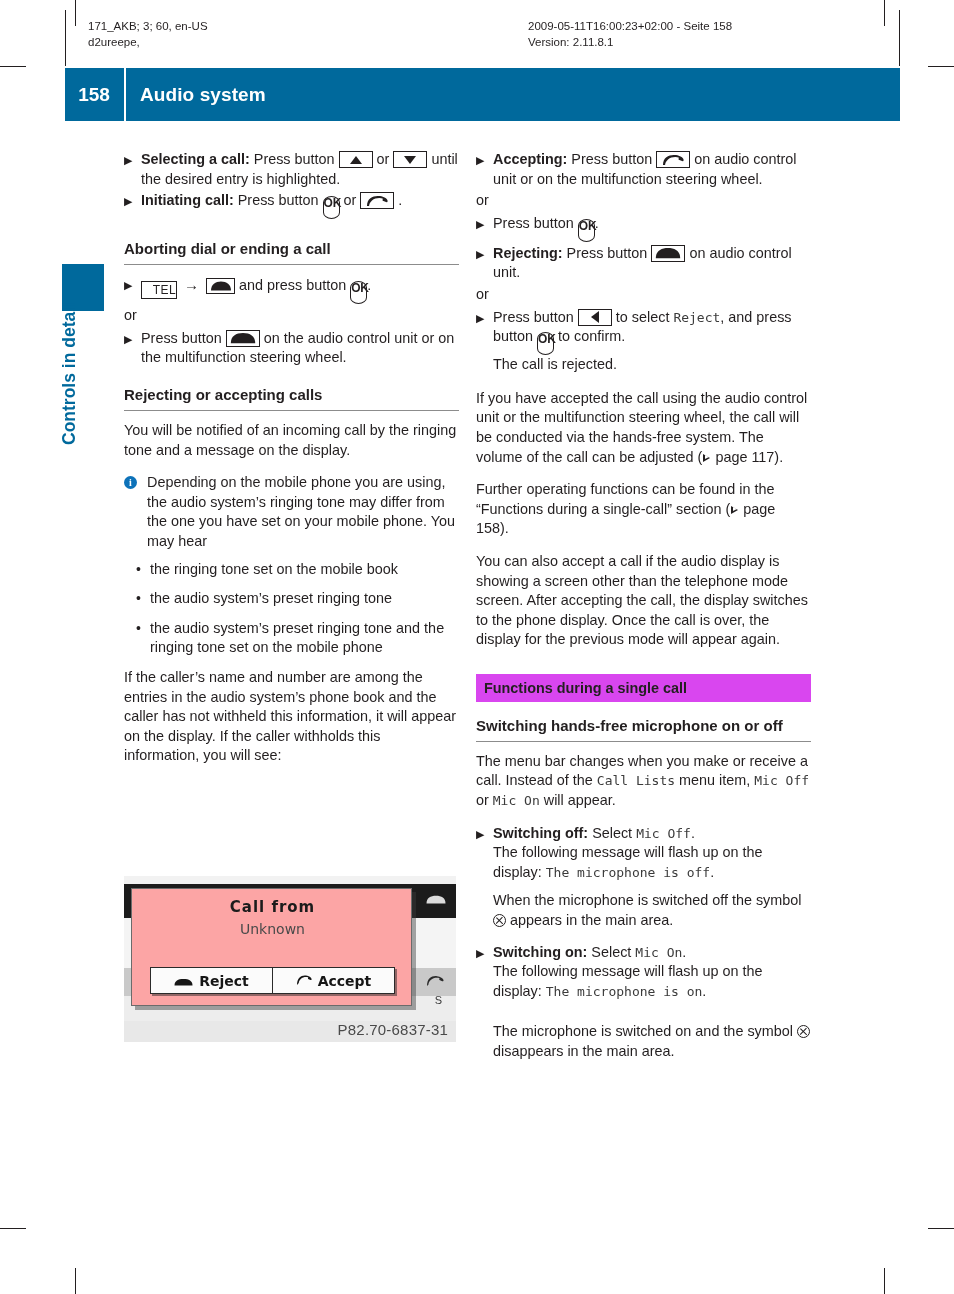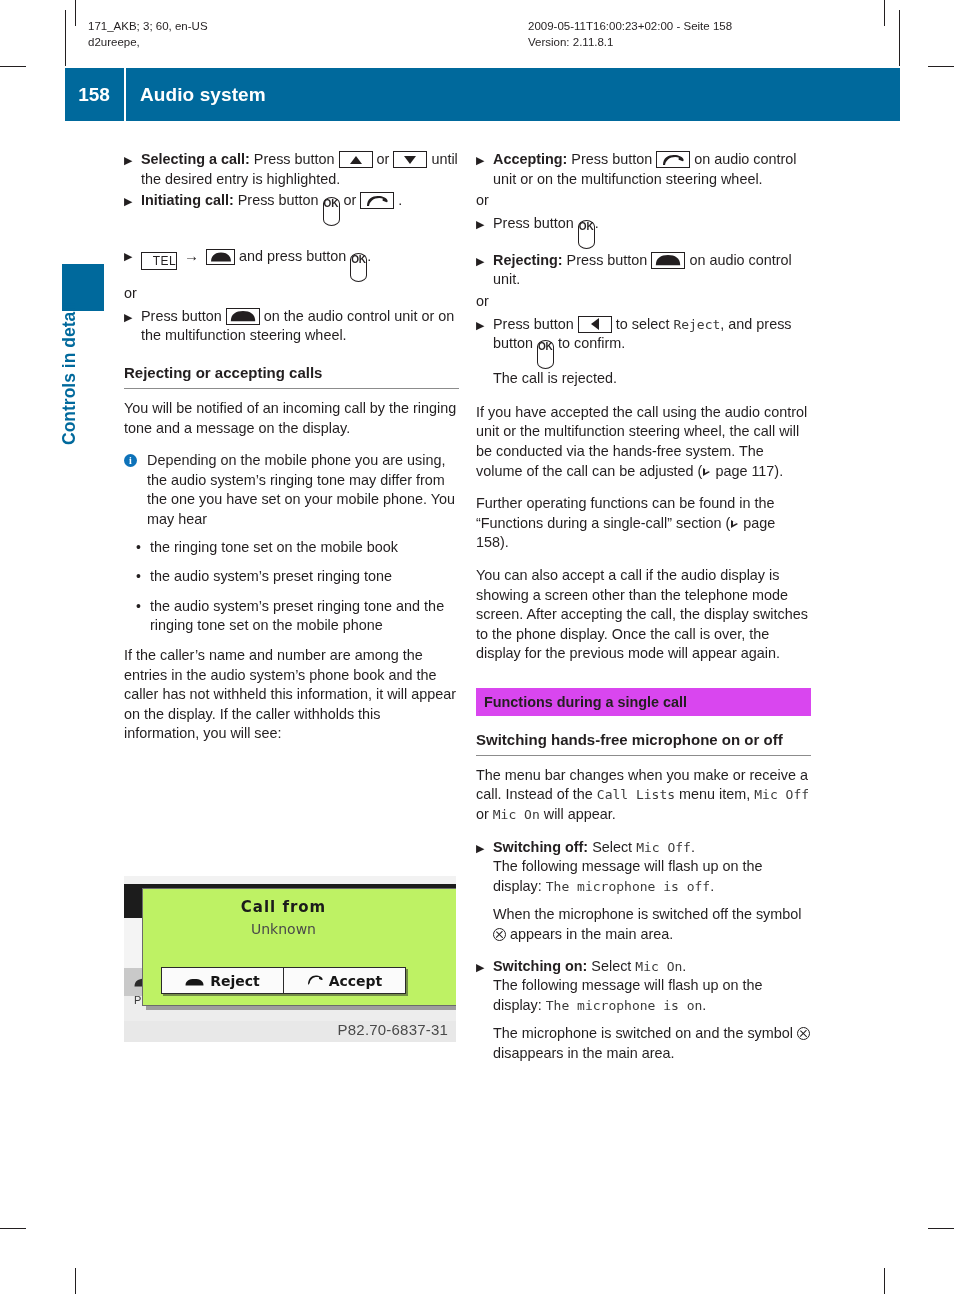--- a/index.html
+++ b/index.html
@@ -213,26 +213,27 @@
   .pict-ph svg { position: absolute; left: 50%; top: 50%; transform: translate(-50%,-50%); }
 
   .pict-ph-sm {
     width: 29px; height: 16px;
     position: relative;
   }
   .pict-ph-sm svg { position: absolute; left: 50%; top: 50%; transform: translate(-50%,-50%); }
 
   .ok-btn {
     display: inline-block;
-    width: 17px; height: 29px;
+    width: 17px; height: 23px;
     border: 1.3px solid #231f20;
     border-radius: 9px / 7px;
-    font-size: 10px;
+    font-size: 12px;
     font-weight: bold;
     line-height: 12px;
+    text-align: center;
     vertical-align: -2px;
     box-sizing: border-box;
     letter-spacing: -0.2px;
   }
 
   .xsym {
     display: inline-block;
     width: 13px; height: 13px;
     border: 1.3px solid #231f20;
     border-radius: 50%;
@@ -326,23 +327,23 @@
   .fig-mb-icon { position: absolute; top: 97px; color: #2b2b2b; }
   .fig-mb-label {
     position: absolute; top: 118px;
     font-size: 11px; color: #3a3a3a;
     font-family: "Liberation Sans", sans-serif;
   }
   .fig-topicon { position: absolute; top: 14px; }
 
   .dialog {
     position: absolute;
-    left: 18px; top: 12px;
-    width: 325px; height: 118px;
-    background: #bef264;
+    left: 7px; top: 12px;
+    width: 281px; height: 118px;
+    background: #fca5a5;
     border: 1.5px solid #6b6b6b;
     box-shadow: 4px 4px 0 rgba(60,60,60,0.45);
     box-sizing: border-box;
   }
   .dlg-title {
     position: absolute;
     left: 0; top: 9px;
     width: 281px;
     text-align: center;
     font-size: 15px;
@@ -451,20 +452,21 @@
     <span class="ok-btn">OK</span>
     <span>or</span>
     <span class="pict pict-ph">
       <svg width="24" height="13" viewBox="0 0 24 13">
         <path d="M2 11.5 C2 3 9 0.8 15 1.6 C19 2.2 22 4 22.6 6.2 C22.9 7.3 22 8 21 7.6 L18.4 6.6 C17.6 6.3 17.3 5.6 17.6 5 L18 4.2 C15 3 10 3.4 7 6 C5 7.8 4.1 9.8 4.1 11.6 Z" fill="#231f20"></path>
       </svg>
     </span>
     <span>.</span>
   </div>
 
+  <h3 class="sub rule">Aborting dial or ending a call</h3>
 
   <div class="step">
     <span class="marker">▶</span>
     <span class="pict pict-tel">TEL</span>
     <span class="rarrow">→</span>
     <span class="pict pict-ph-sm">
       <svg width="21" height="10" viewBox="0 0 21 10">
         <path d="M0.5 9.5 C0.5 3.5 5 0.5 10.5 0.5 C16 0.5 20.5 3.5 20.5 9.5 Z" fill="#231f20"></path>
       </svg>
     </span>
@@ -631,19 +633,19 @@
     </span>
   </div>
 
   <div class="step">
     <span class="marker">▶</span>
     <b>Switching on:</b>
     <span>Select</span>
     <span class="mono">Mic On</span><span>.</span><br>
     <span>The following message will flash up on the display:</span>
     <span class="mono">The microphone is on</span><span>.</span>
-    <span style="display:block;margin-top:9px;">
+    <span style="display:block;margin-top:21px;">
       <span>The microphone is switched on and the symbol</span>
       <span class="xsym"></span>
       <span>disappears in the main area.</span>
     </span>
   </div>
 </div>
 
 </body></html>

